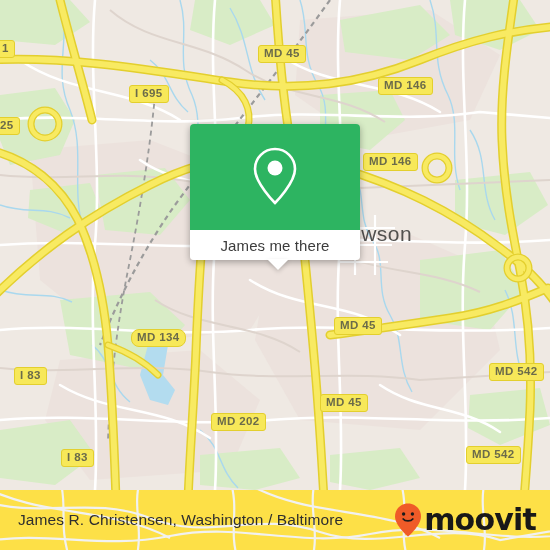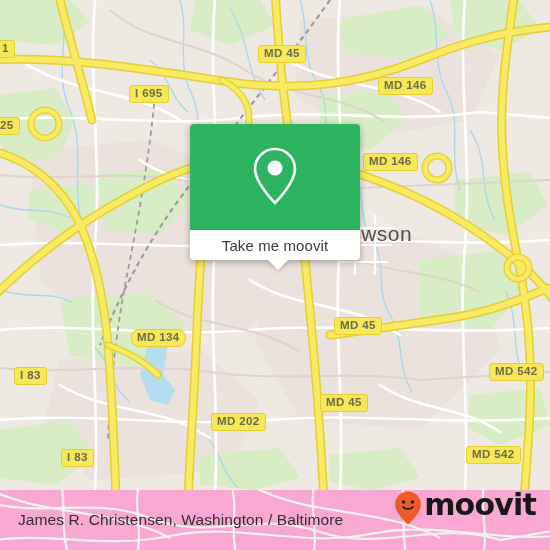--- a/index.html
+++ b/index.html
@@ -119,21 +119,21 @@
     border-radius: 0 2px 0 0;
   }
 
   
   #footer {
     position: absolute;
     left: 0;
     top: 490px;
     width: 550px;
     height: 60px;
-    background: #f9a8d4;
+    background: #fde047;
     overflow: hidden;
   }
   #footer-pattern {
     position: absolute;
     left: 0; top: 0;
     width: 550px; height: 60px;
     opacity: 1;
   }
   #footer-title {
     position: absolute;
@@ -146,20 +146,21 @@
     color: #2f2f2f;
     letter-spacing: 0.1px;
     white-space: nowrap;
   }
   #brand {
     position: absolute;
     right: 14px;
     top: 0;
     height: 60px;
     display: flex;
+    align-items: center;
     gap: 1px;
   }
   #brand-name {
     font-size: 30px;
     font-weight: bold;
     color: #181818;
     letter-spacing: -0.8px;
     line-height: 1;
     font-family: "DejaVu Sans", sans-serif;
   }
@@ -322,21 +323,21 @@
       </div>
 
     <div id="callout">
       <div id="callout-green">
         <svg width="52" height="64" viewBox="0 0 52 64">
           <path d="M26 4 C15 4 6 13 6 24 C6 38 26 58 26 58 C26 58 46 38 46 24 C46 13 37 4 26 4 Z" fill="none" stroke="#ffffff" stroke-width="2.6"></path>
           <circle cx="26" cy="23" r="7.5" fill="#ffffff"></circle>
         </svg>
       </div>
       <div id="callout-bottom">
-        <span id="callout-label">Take me moovit</span>
+        <span id="callout-label">James me there</span>
       </div>
       <div id="callout-tail"></div>
     </div>
 
   </div>
 
   <div id="footer">
     <svg id="footer-pattern" viewBox="0 0 550 60">
       <g stroke="#f1f1f1" stroke-width="2.2" fill="none">
         <path d="M-20,10 C40,30 90,5 150,28 C210,52 255,20 320,42 C380,62 440,30 500,50 L570,38"></path>

